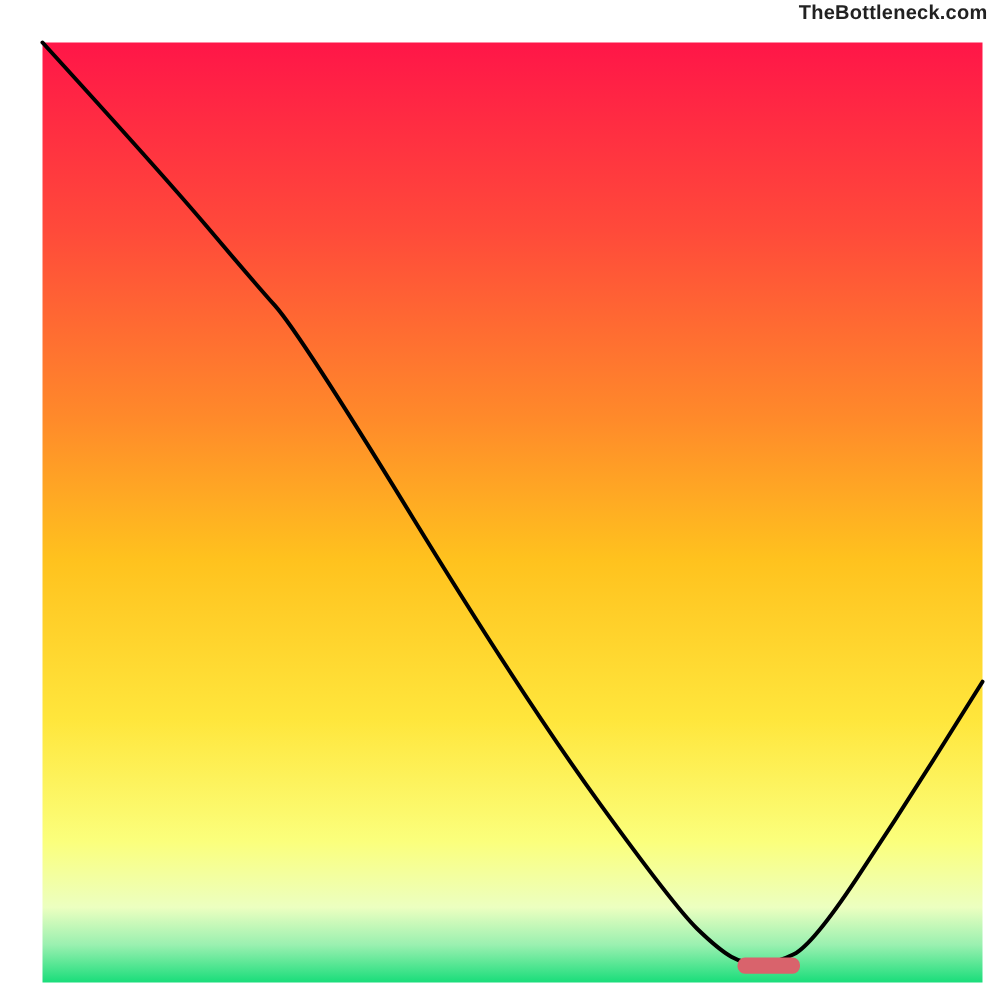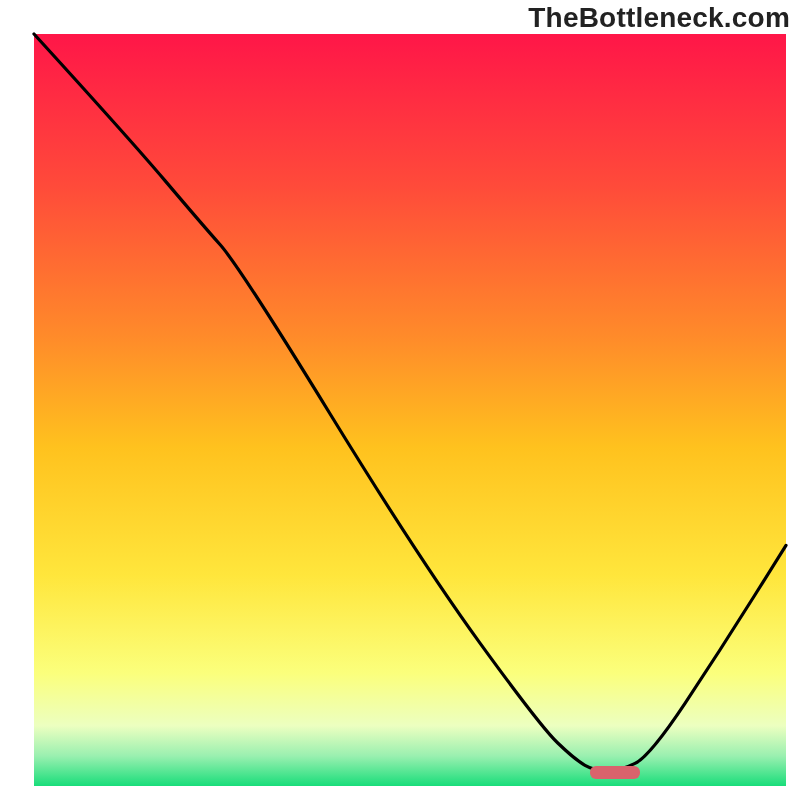--- a/index.html
+++ b/index.html
@@ -14,21 +14,21 @@
   .stage {
     position: relative;
     width: 800px;
     height: 800px;
   }
   .watermark {
     position: absolute;
     top: 2px;
     right: 10px;
     color: #222222;
-    font-size: 28px;
+    font-size: 16px;
     font-weight: 600;
     letter-spacing: 0.2px;
     z-index: 5;
   }
   svg.plot {
     position: absolute;
     left: 0;
     top: 0;
     width: 800px;
     height: 800px;

